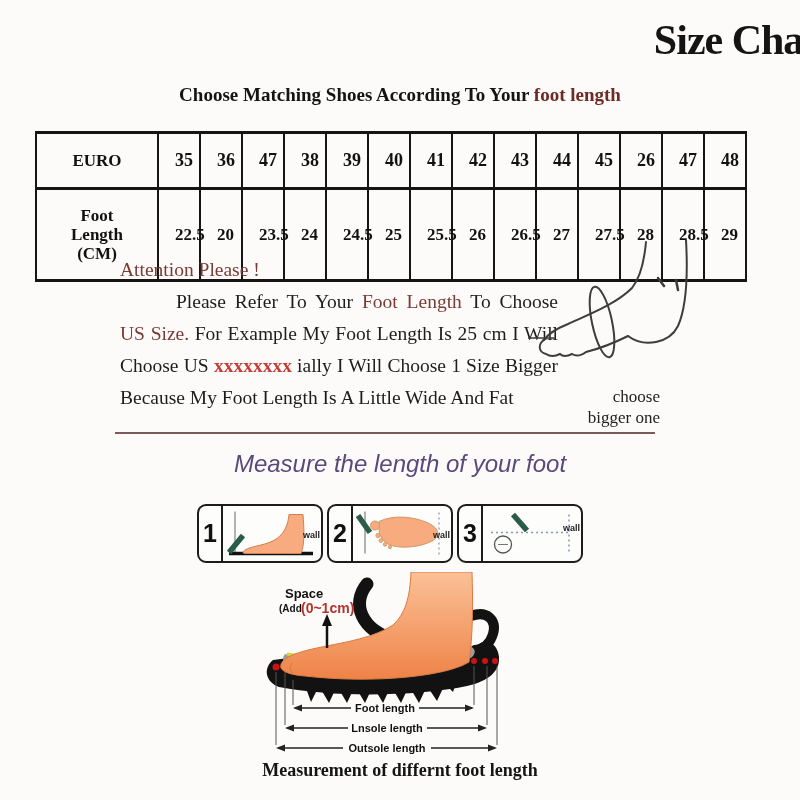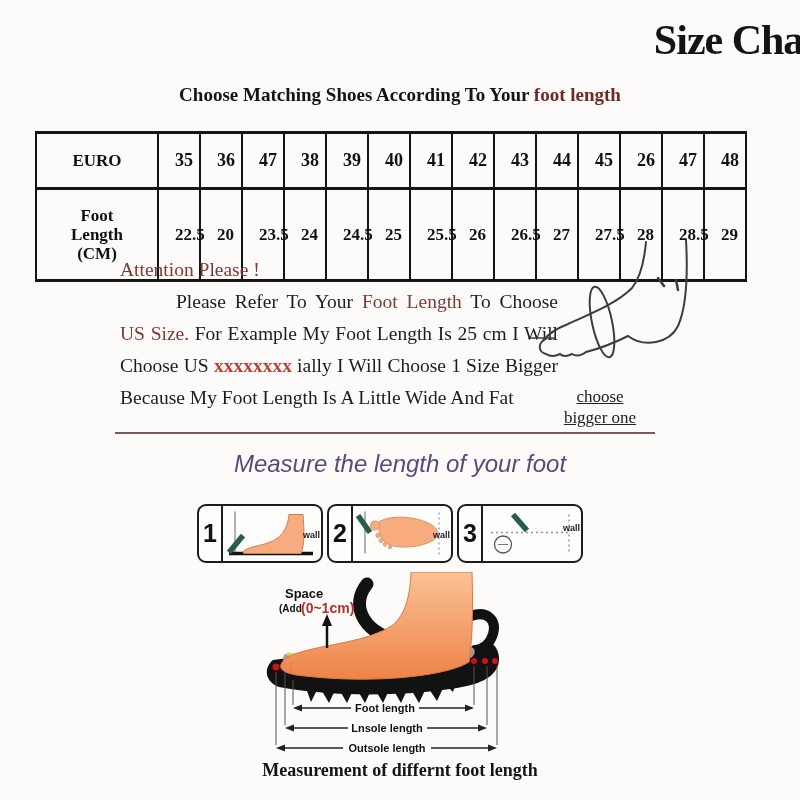--- a/index.html
+++ b/index.html
@@ -36,22 +36,22 @@
   .attention{
     position:absolute;left:120px;top:254px;width:438px;
     font-size:19.5px;line-height:32px;color:#1d1d1d;
   }
   .attention .heading{color:#7a3a36;}
   .attention p{margin:0;text-align:justify;text-indent:56px;}
   .maroon{color:#7a3a36;}
   .redx{color:#c43c34;font-weight:bold;}
   .foot-sketch{position:absolute;left:528px;top:240px;}
   .choose-note{
-    position:absolute;left:540px;top:386px;width:120px;text-align:center;
-    font-size:17px;line-height:21px;color:#222;text-decoration:underline;
+    position:absolute;left:540px;top:386px;width:120px;text-align:right;
+    font-size:17px;line-height:21px;color:#222;
   }
   .choose-note span{display:block;}
   .divider{
     position:absolute;left:115px;top:432px;width:540px;height:2px;
     background:#7d5a5a;
   }
   
   .measure-heading{
     position:absolute;top:450px;left:0;width:800px;text-align:center;
     font-family:"Liberation Sans", sans-serif;font-style:italic;

